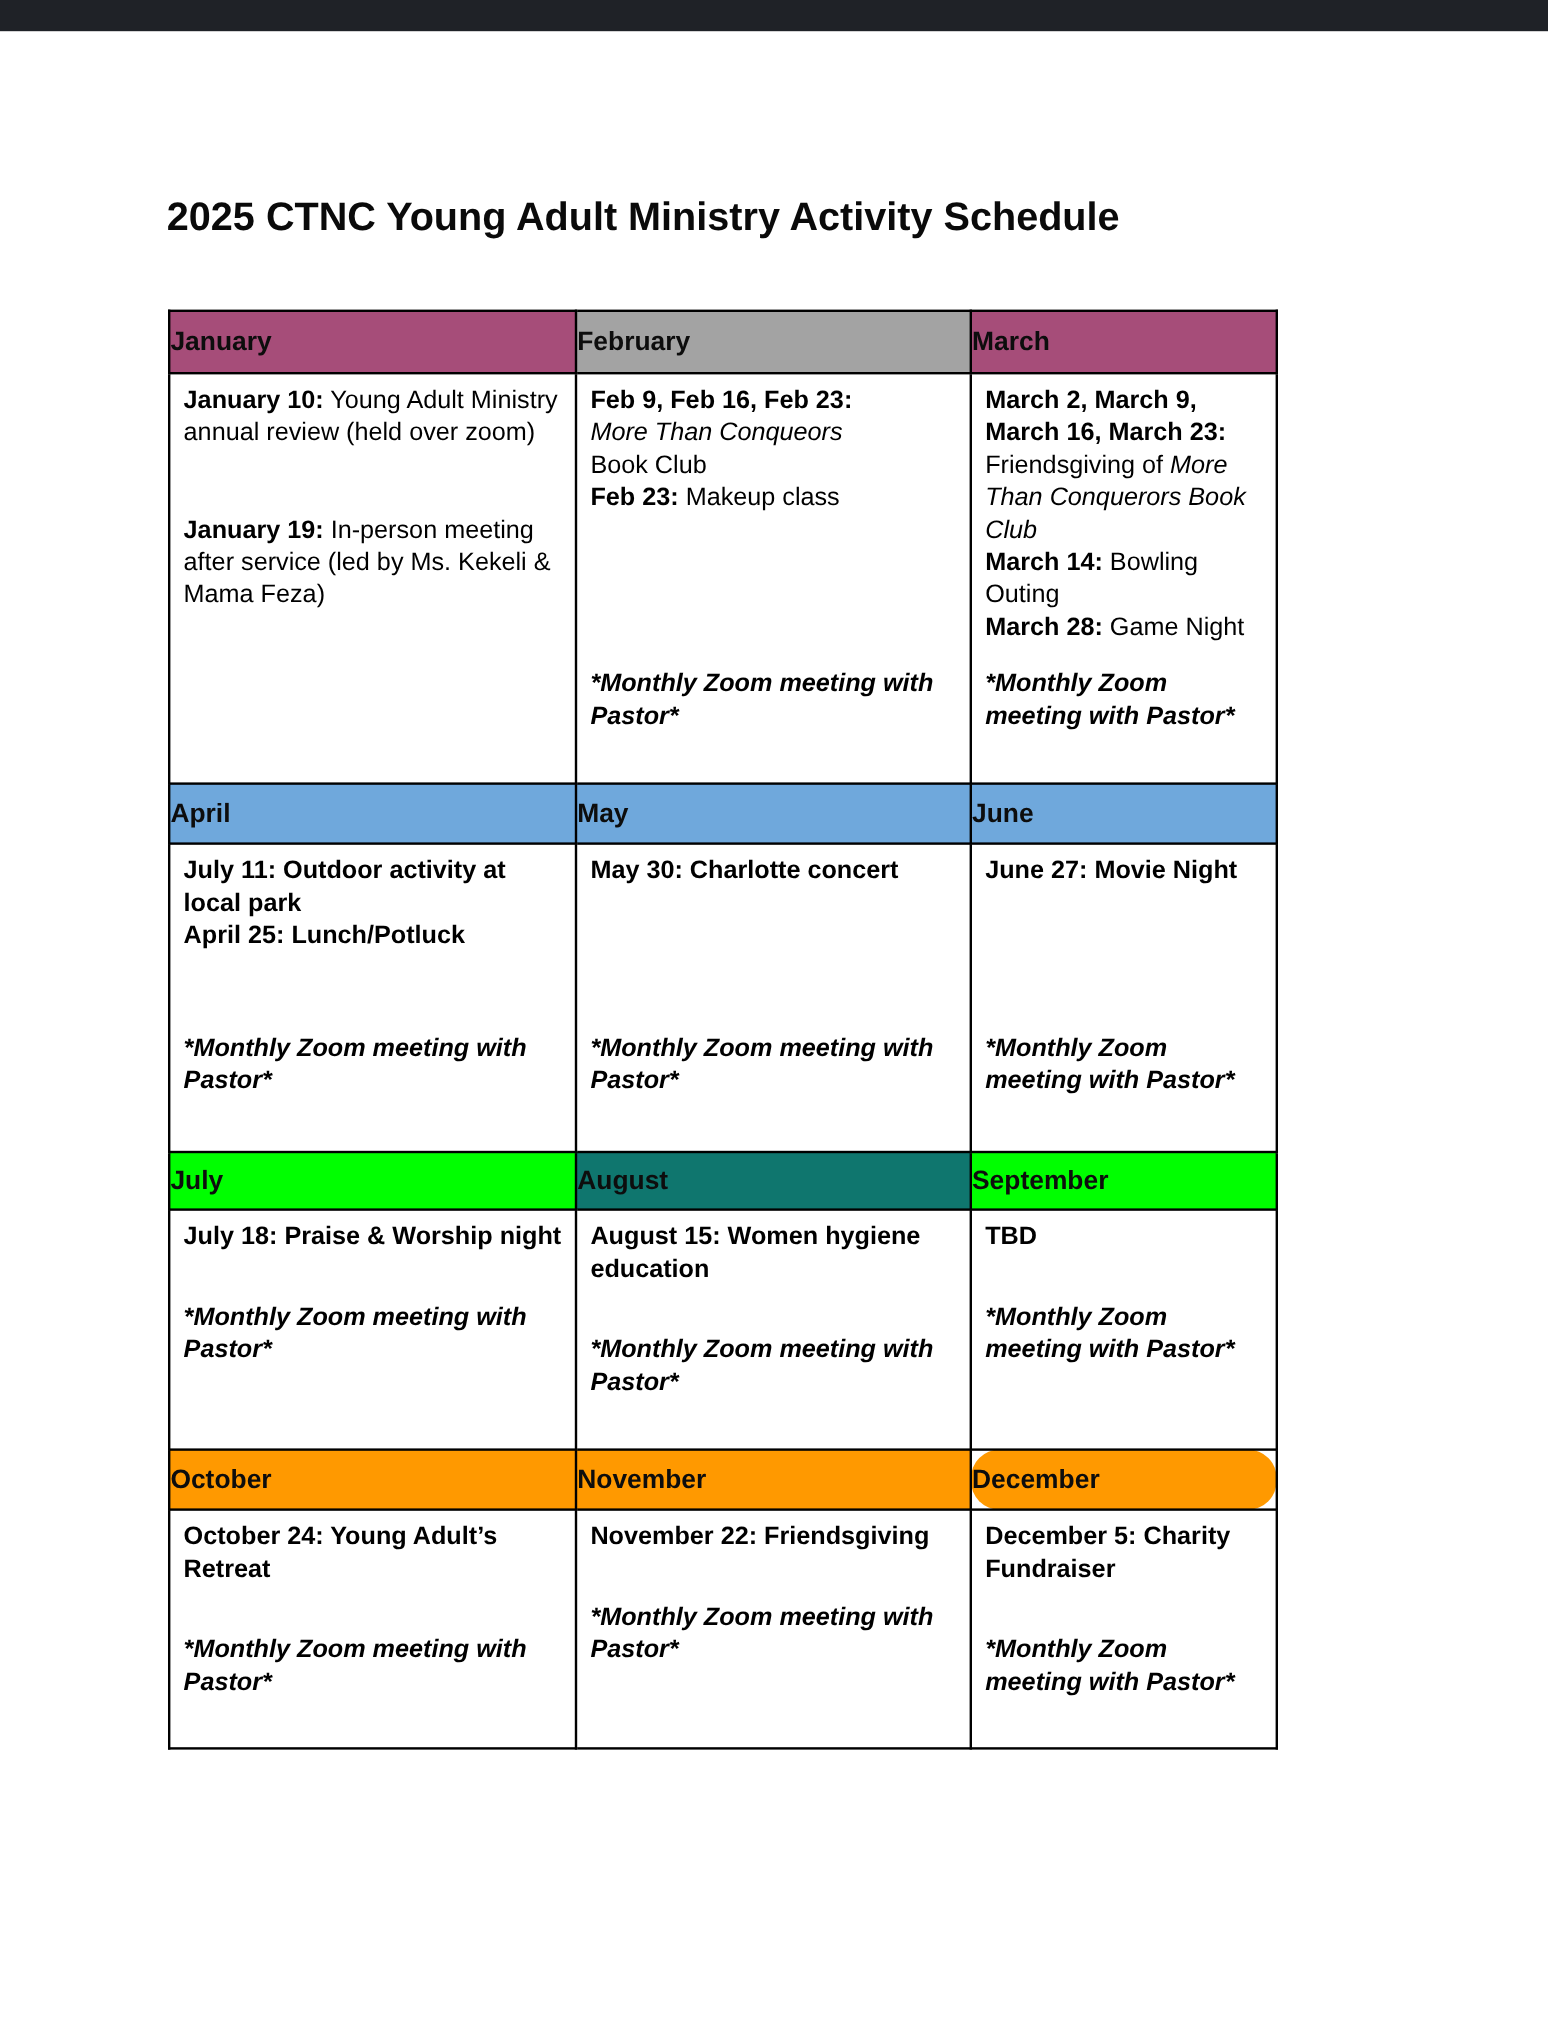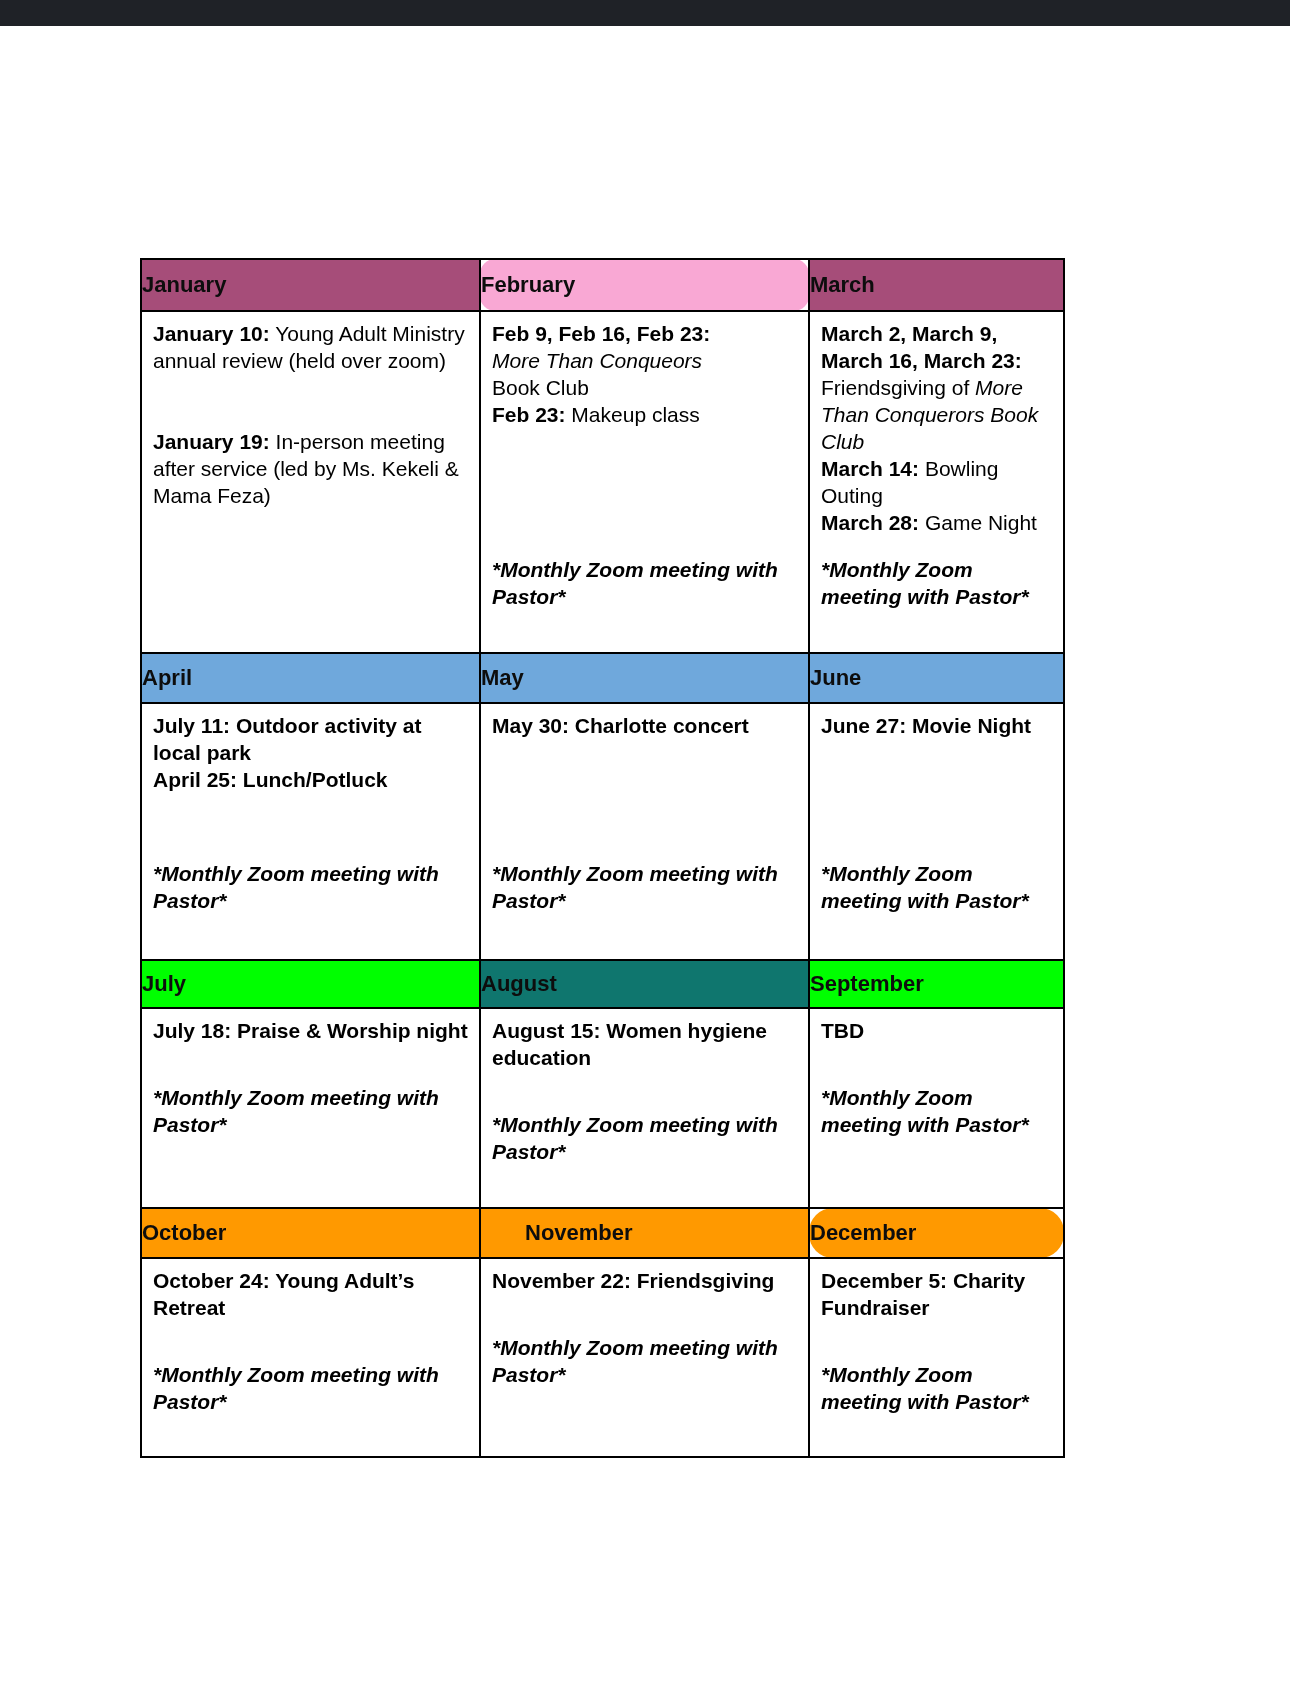--- a/index.html
+++ b/index.html
@@ -61,32 +61,33 @@
   tr.brow3 { height:200px; }
   tr.brow4 { height:199px; }
 </style>
 </head>
 <body>
 
 <div class="page">
 
   <div class="topbar" style="background-color: rgb(31, 34, 39);"></div>
 
+  <h1 class="doc-title">2025 CTNC Young Adult Ministry Activity Schedule</h1>
 
   <table class="schedule">
     <colgroup>
       <col style="width:339px">
         <col style="width:329px">
         <col style="width:255px">
     </colgroup>
 
     <tbody>
         <tr class="hrow">
       <th class="month-header" style="background-color: rgb(166, 77, 121);">January</th>
-      <th class="month-header" style="background-color: #f9a8d4; border-radius: 15px;">February</th>
+      <th class="month-header" style="background-color: #a3a3a3;">February</th>
       <th class="month-header" style="background-color: rgb(166, 77, 121);">March</th>
     </tr>
 
     <tr class="brow1">
       <td class="month-cell">
         <div class="cell">
           <p><strong>January 10:</strong><span> Young Adult Ministry annual review (held over zoom)</span></p>
           <p class="gap2"><strong>January 19:</strong><span> In-person meeting after service (led by Ms. Kekeli &amp; Mama Feza)</span></p>
         </div>
       </td>
@@ -160,21 +161,21 @@
       <td class="month-cell">
         <div class="cell">
           <p class="bold-all">TBD</p>
           <div class="note note-flow">*Monthly Zoom meeting with Pastor*</div>
         </div>
       </td>
     </tr>
 
     <tr class="hrow2">
       <th class="month-header" style="background-color: rgb(255, 153, 0);">October</th>
-      <th class="month-header" style="background-color: rgb(255, 153, 0); padding-left: 44px;">November</th>
+      <th class="month-header" style="background-color: rgb(255, 153, 0);">November</th>
       <th class="month-header" style="background-color: rgb(255, 153, 0); border-radius: 24px;">December</th>
     </tr>
 
     <tr class="brow4">
       <td class="month-cell">
         <div class="cell">
           <p class="bold-all">October 24: Young Adult’s Retreat</p>
           <div class="note note-flow">*Monthly Zoom meeting with Pastor*</div>
         </div>
       </td>

